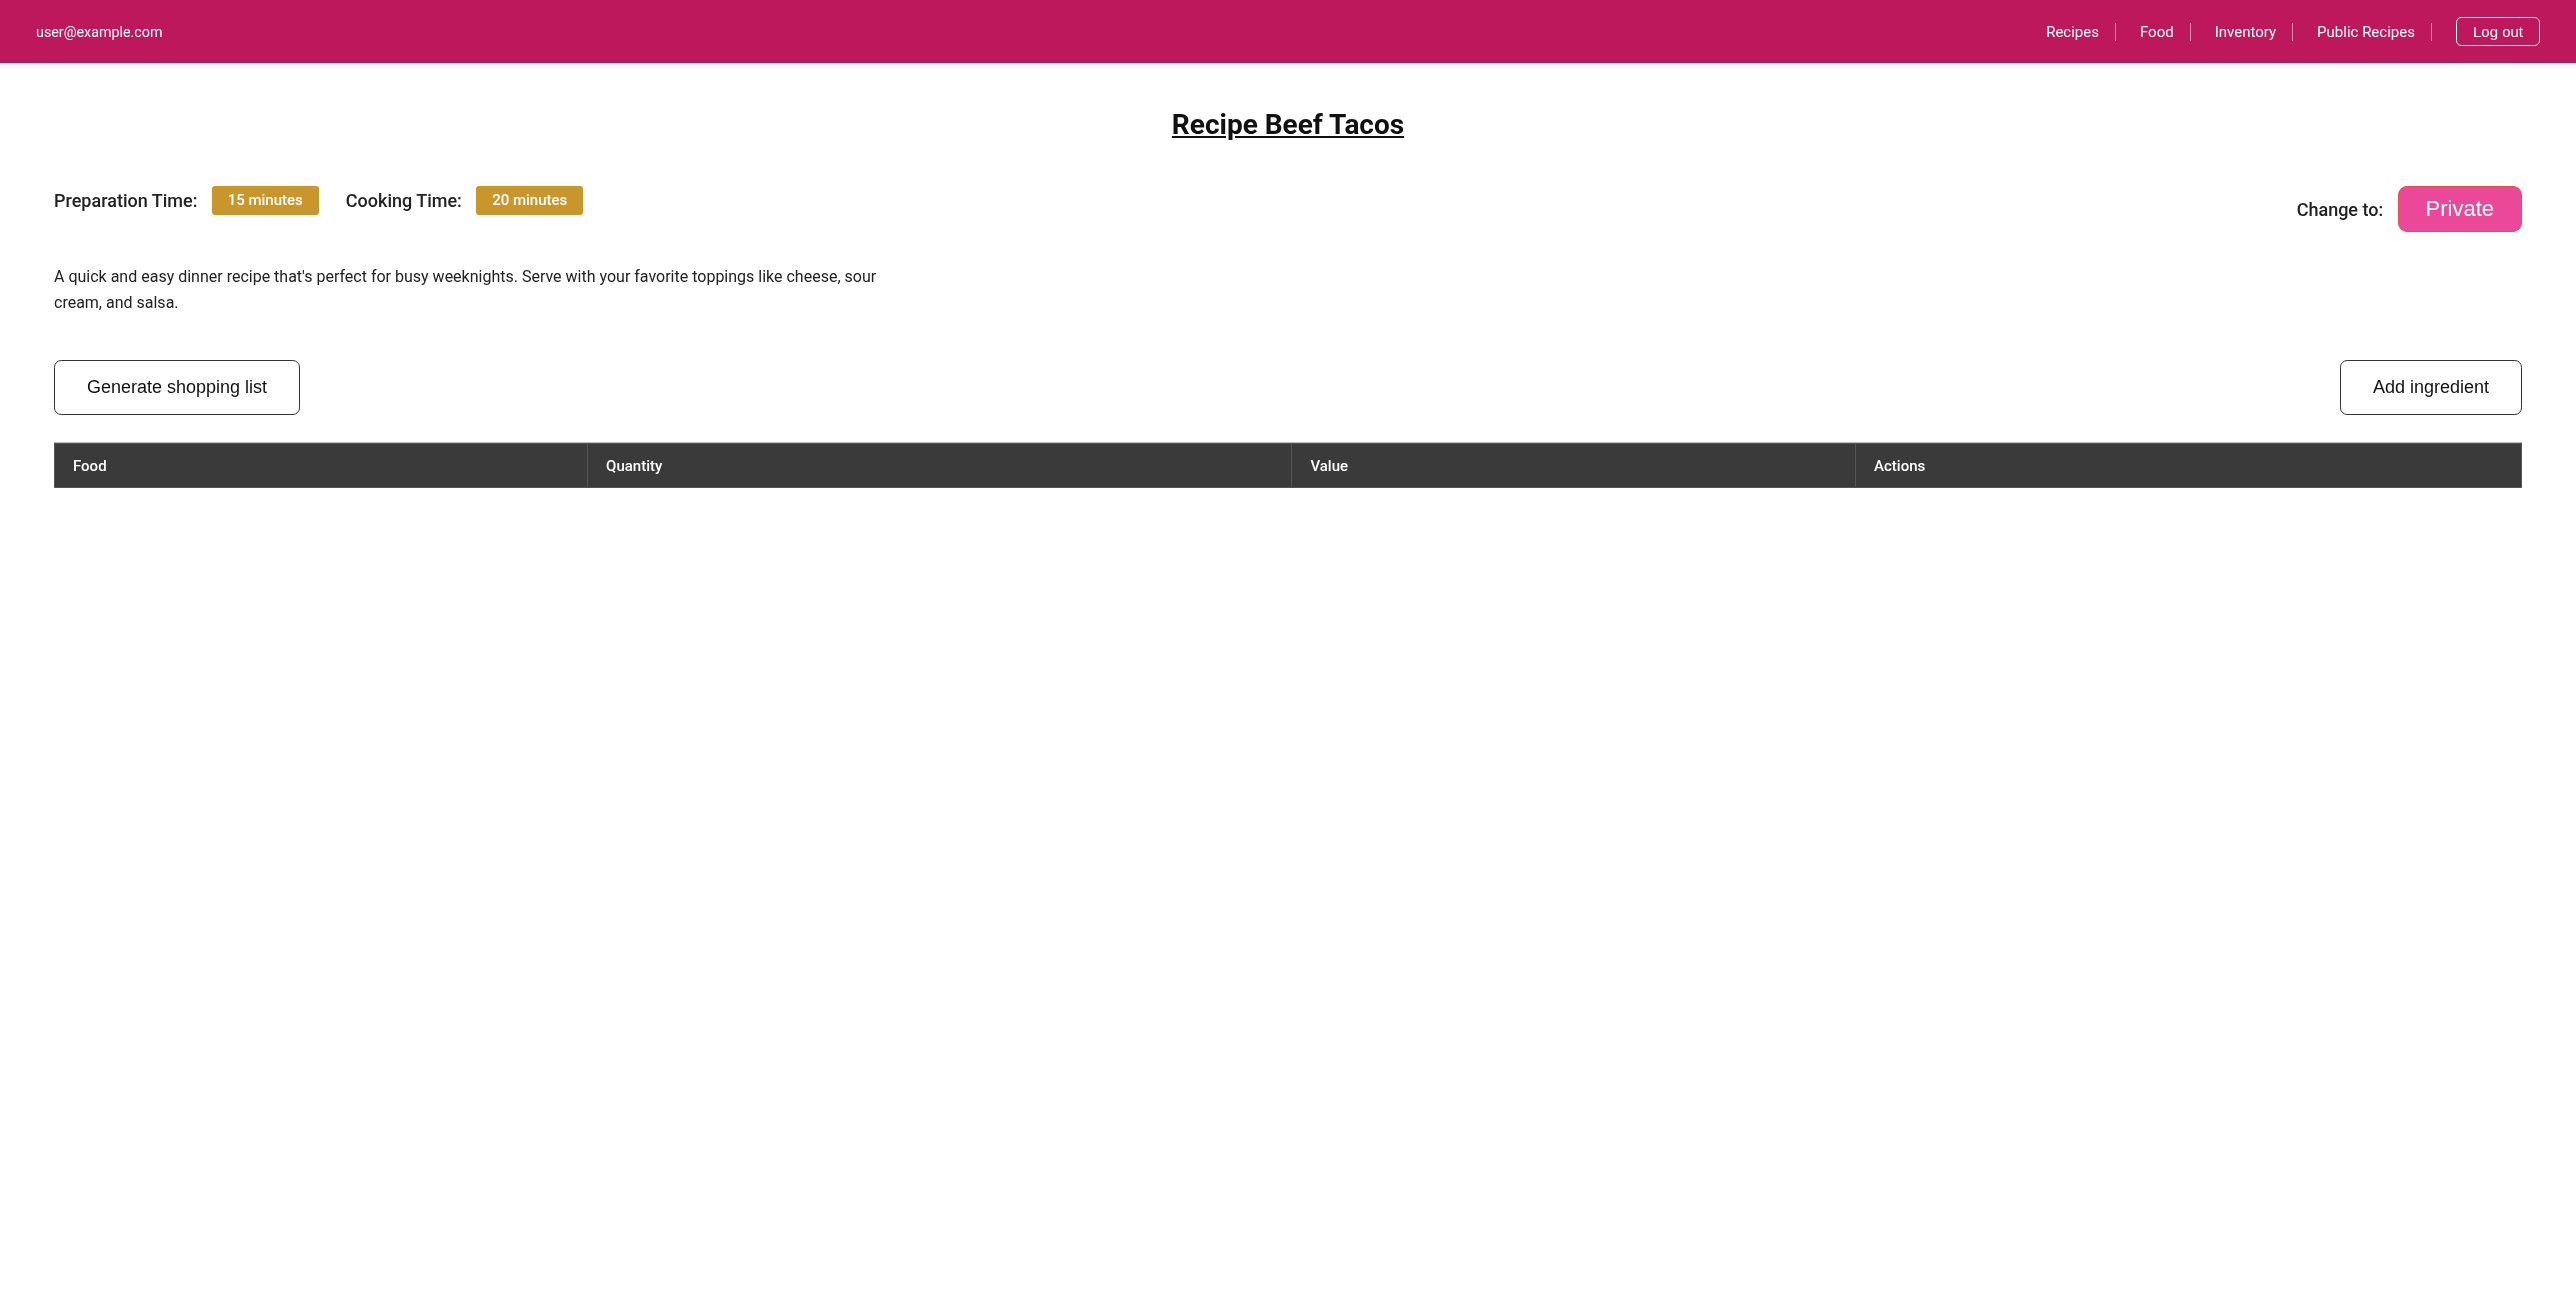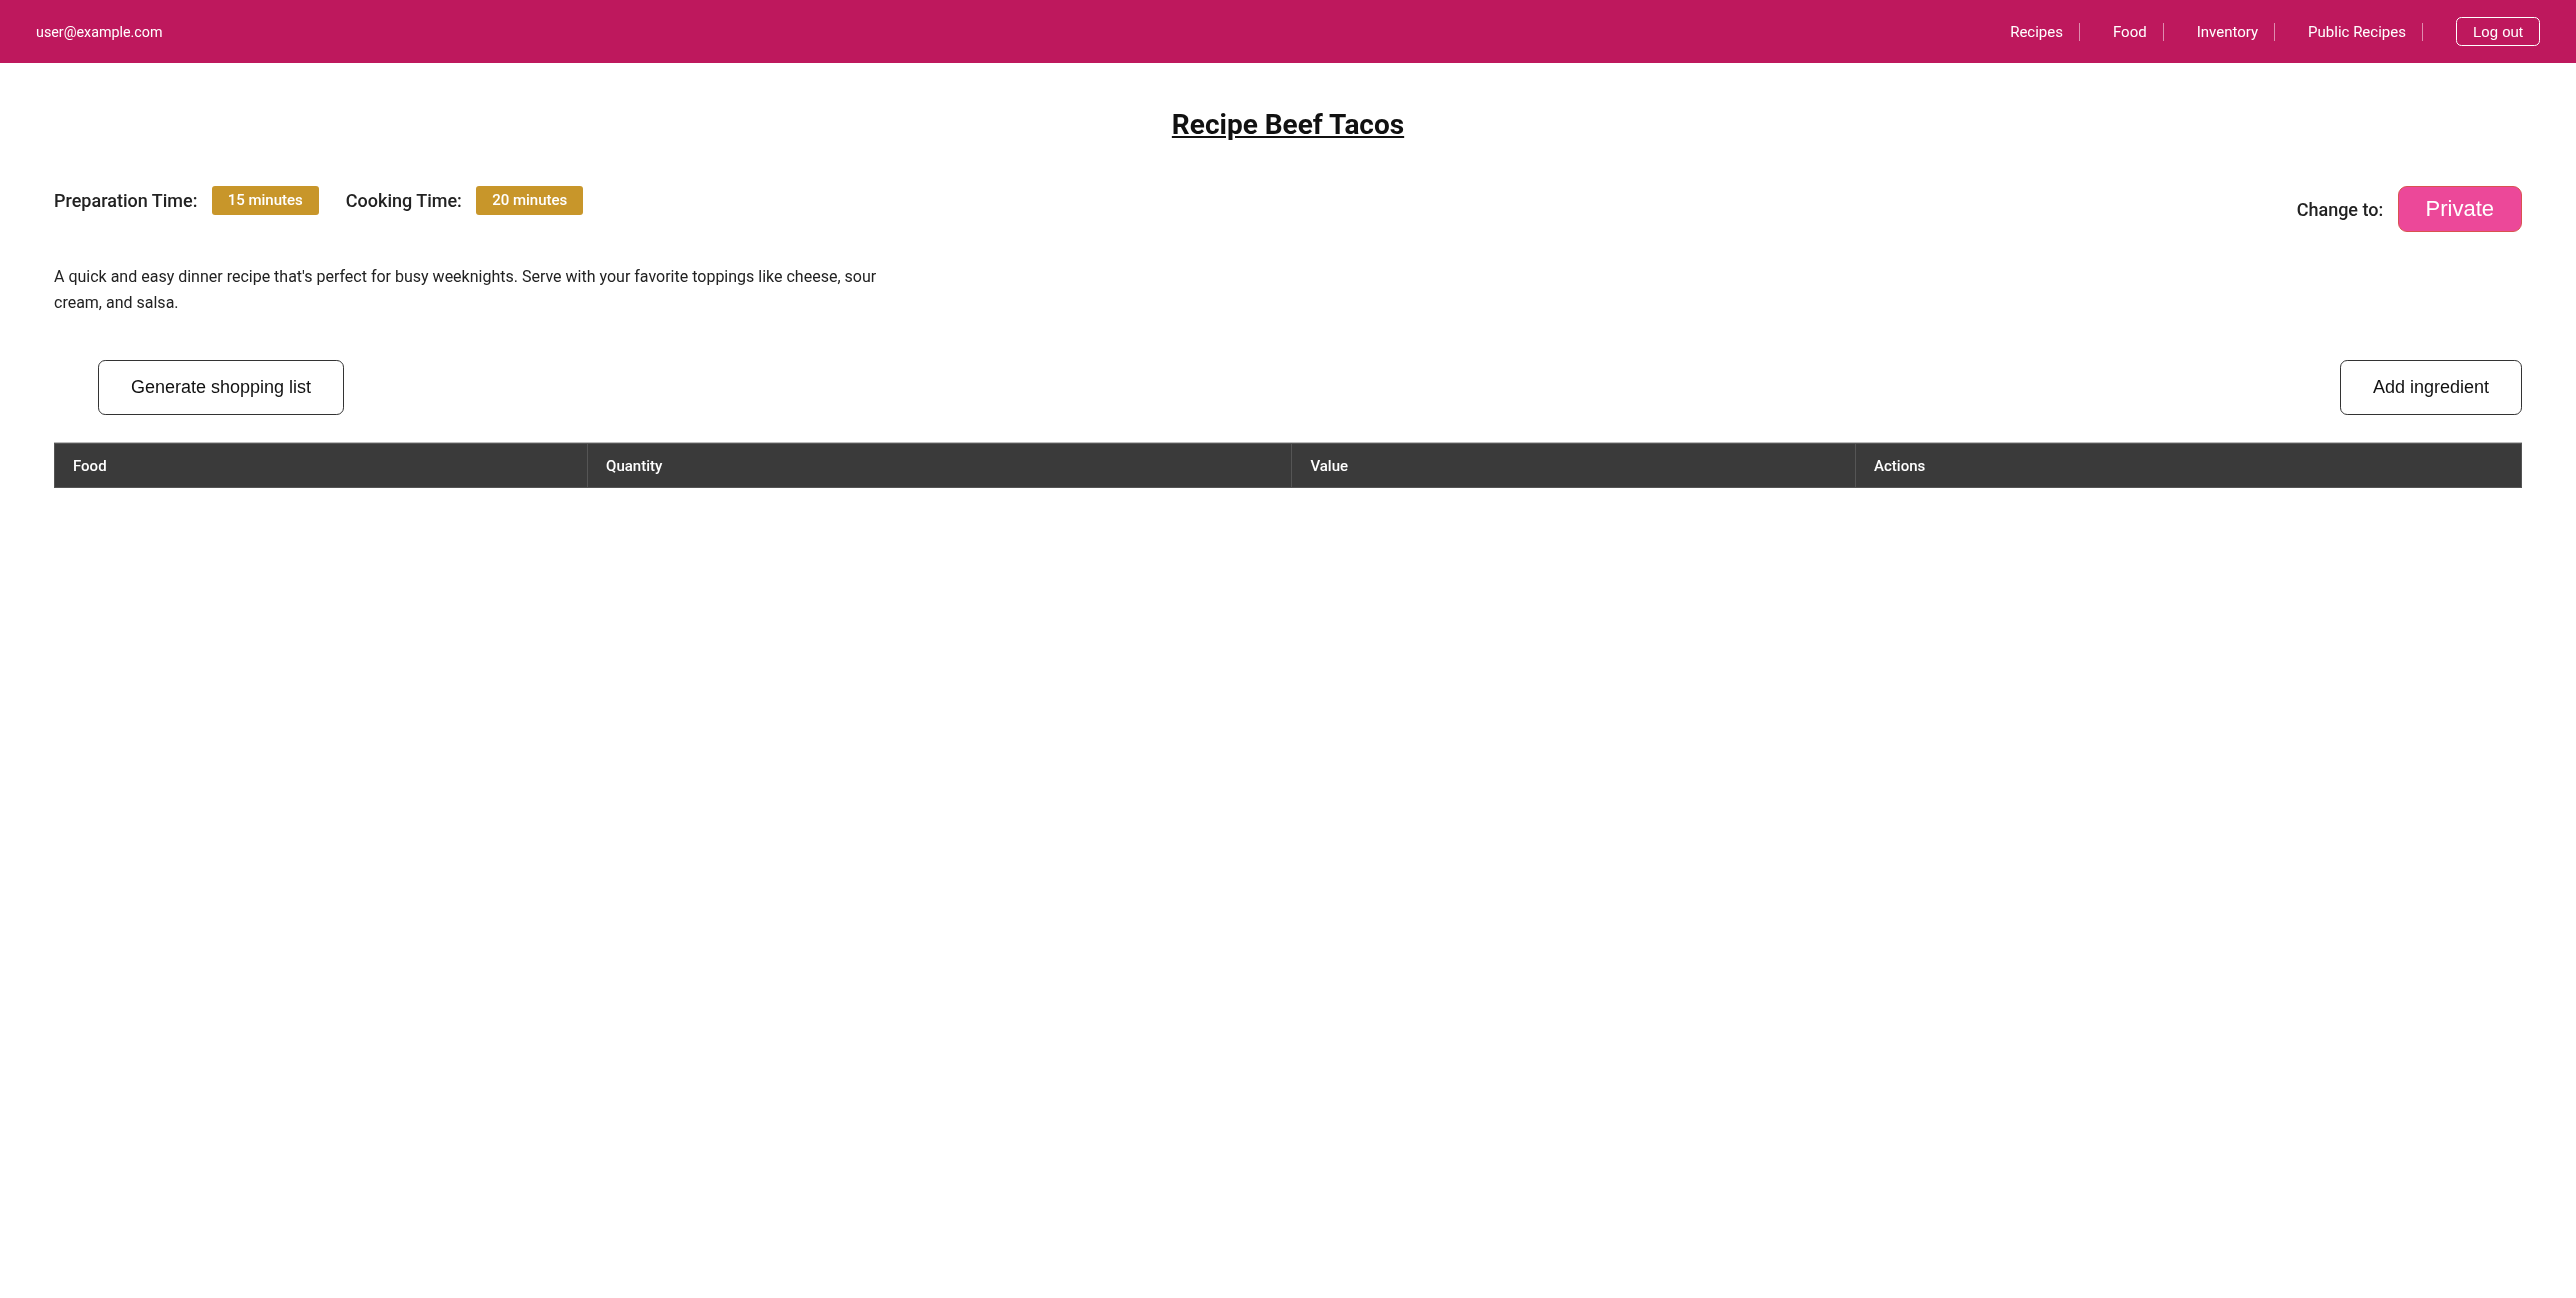--- a/index.html
+++ b/index.html
@@ -25,21 +25,21 @@
     }
 
     .navbar-user {
       color: #fff;
       font-size: 14.3px;
     }
 
     .navbar-links {
       display: flex;
       align-items: center;
-      gap: 17px;
+      gap: 8px;
     }
 
     .navbar-link {
       color: #fff;
       font-size: 15px;
       text-decoration: none;
       padding: 0 16px;
       border-right: 0.9px solid rgba(255,255,255,0.5);
       cursor: pointer;
     }
@@ -150,21 +150,20 @@
 
     .action-btn {
       background: #fff;
       border: 1.8px solid #333;
       border-radius: 7.2px;
       padding: 16px 32px;
       font-size: 18px;
       cursor: pointer;
       font-weight: 400;
       color: #111;
-      margin-left: 44px;
     }
 
     
     .divider {
       border: none;
       border-top: 1.3px solid #bbb;
       margin-top: 27px;
       margin-bottom: 0;
     }
 

